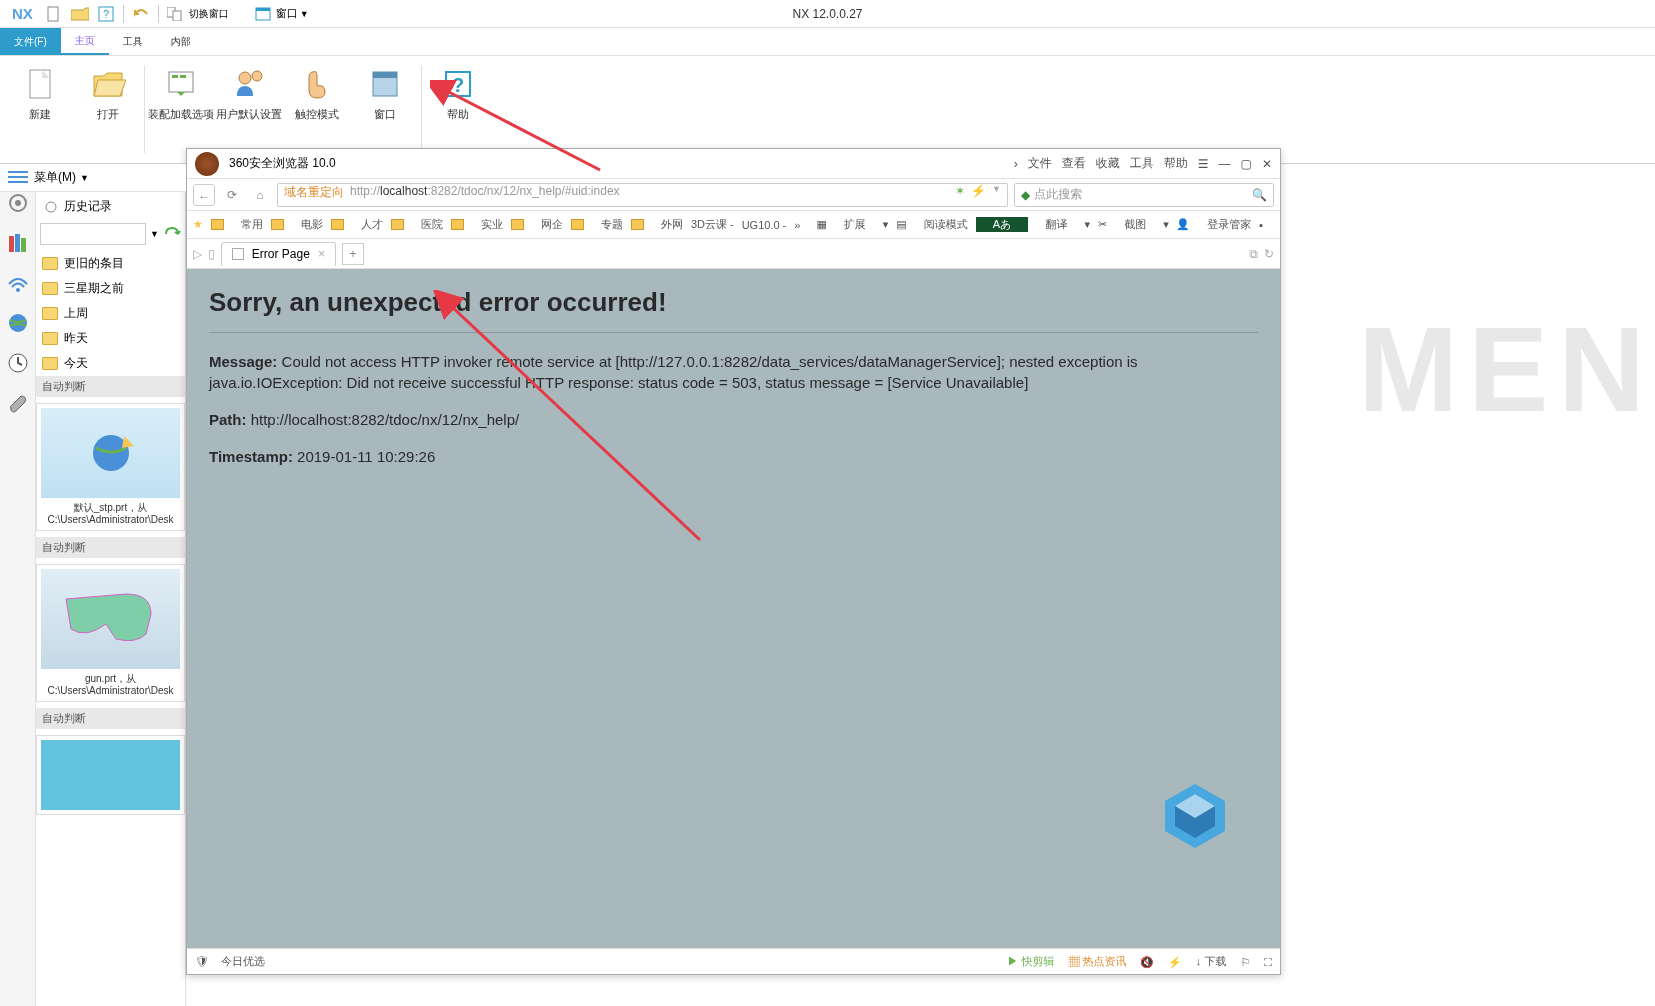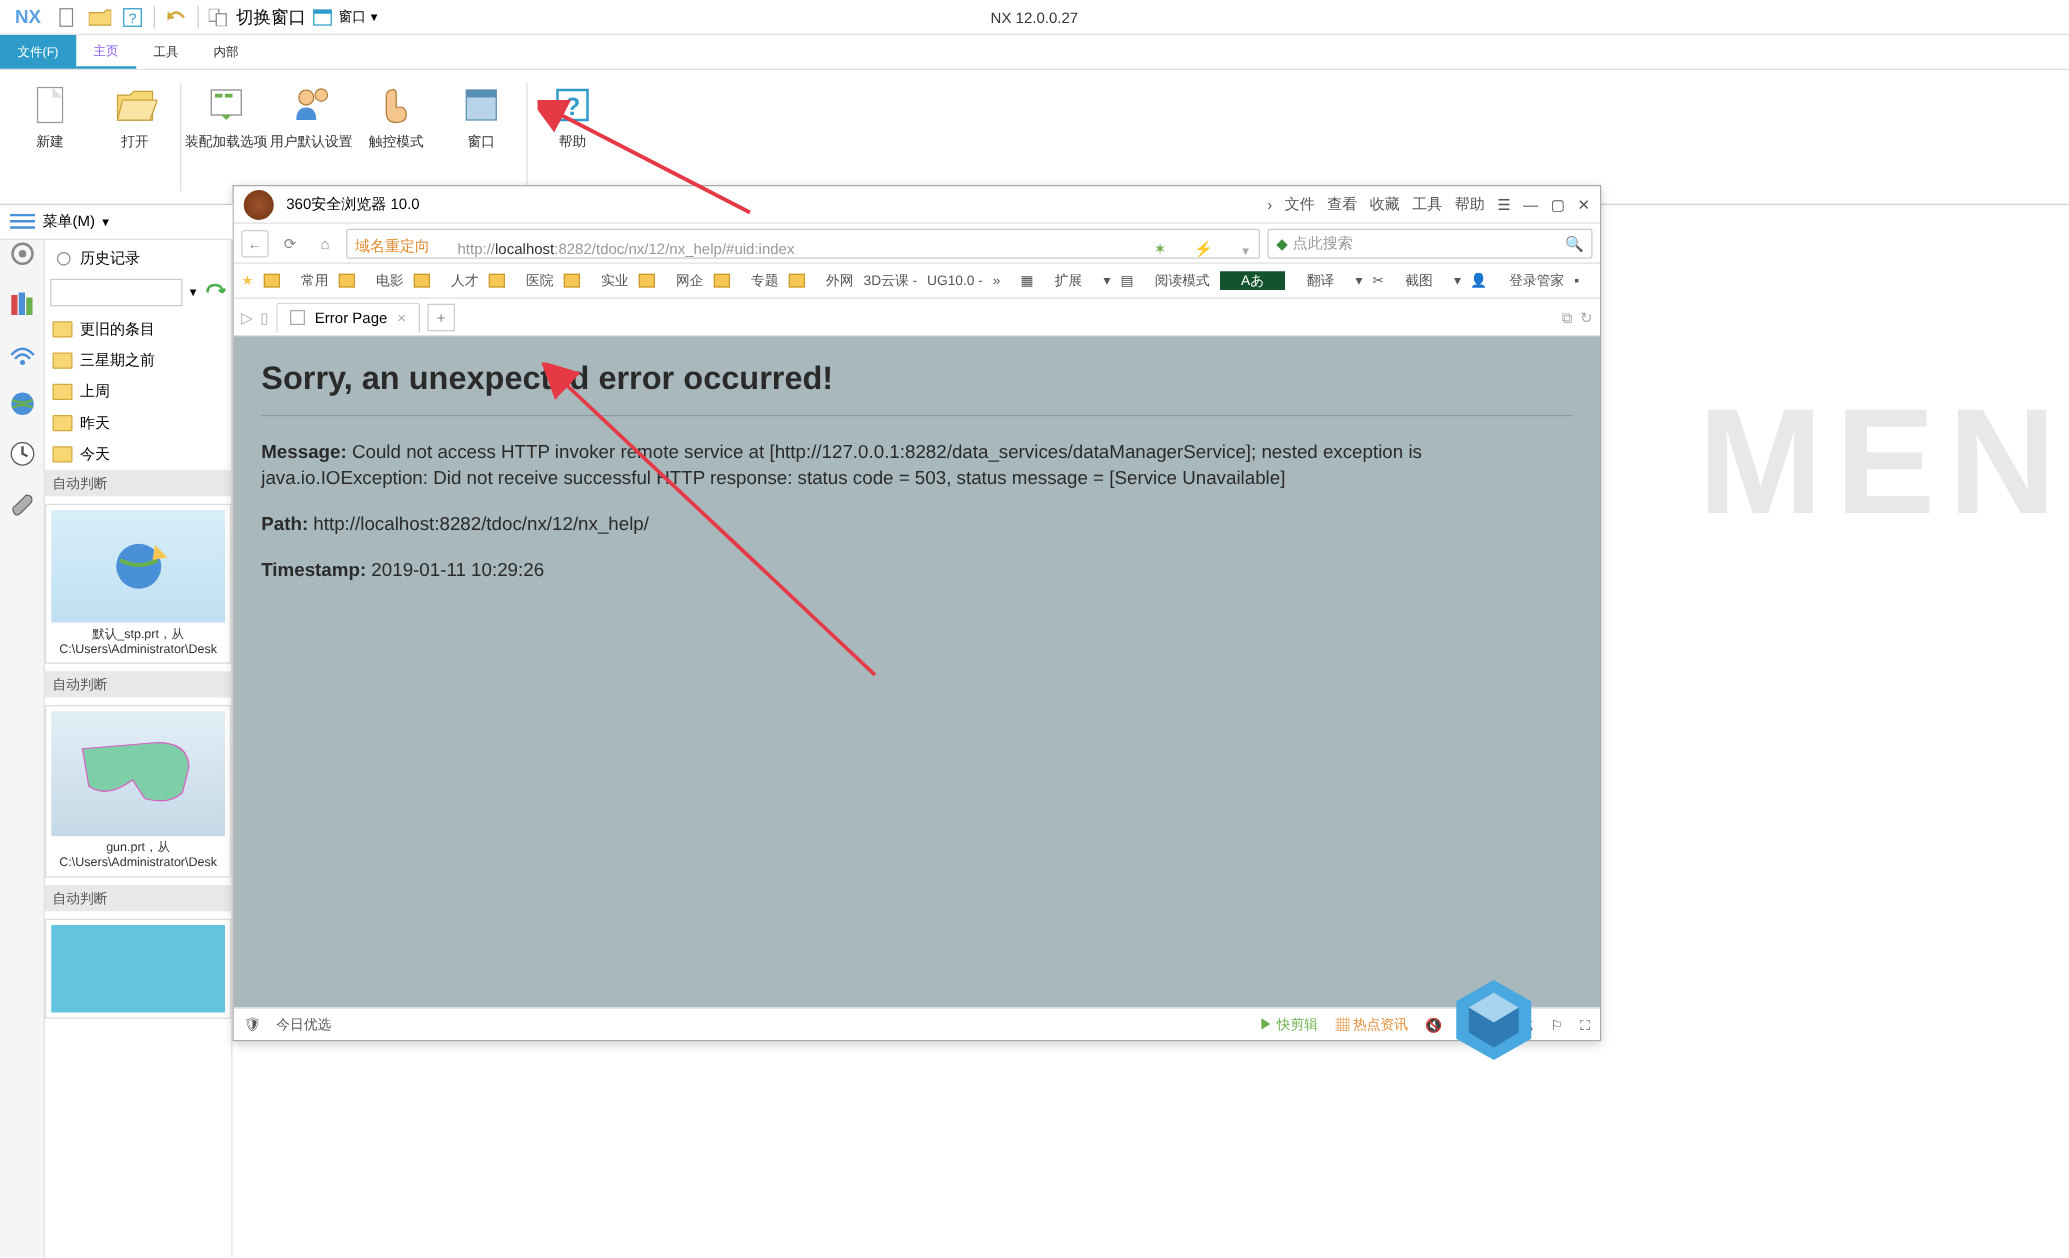--- a/index.html
+++ b/index.html
@@ -27,28 +27,28 @@
 .hist-hdr-row { display:flex; align-items:center; padding:2px 4px 6px; gap:4px; }
 .hist-hdr-row .sel { flex:1; height:22px; border:1px solid #ccc; background:#fff; }
 .sec-lbl { background:#e8e8e8; padding:3px 6px; font-size:11px; color:#555; }
 .hitem { display:flex; align-items:center; padding:4px 6px; gap:6px; }
 .hitem .fld { width:16px; height:13px; background:#f7d774; border:1px solid #d4a93a; border-radius:1px; }
 .thumb { margin:6px auto; background:#fff; border:1px solid #ddd; text-align:center; font-size:10px; padding:4px; }
 .thumb .tlbl { margin-top:4px; line-height:12px; color:#333; word-break:break-all; }
 .thumb-a .tbox { height:90px; background:linear-gradient(#d9eef9,#bfe0f2); display:flex; align-items:center; justify-content:center; }
 .thumb-b .tbox { height:100px; background:linear-gradient(#e2eef6,#c4d9e6); display:flex; align-items:center; justify-content:center; }
 .thumb-c .tbox { height:70px; background:#64c4e0; }
-.browser { position:absolute; left:186px; top:148px; width:1095px; height:685px; background:#fff; border:1px solid #aaa; box-shadow:0 2px 8px rgba(0,0,0,0.2); display:flex; flex-direction:column; font-size:12px; }
+.browser { position:absolute; left:186px; top:148px; width:1095px; height:827px; background:#fff; border:1px solid #aaa; box-shadow:0 2px 8px rgba(0,0,0,0.2); display:flex; flex-direction:column; font-size:12px; }
 .br-title { height:30px; display:flex; align-items:center; padding:0 8px; border-bottom:1px solid #e0e0e0; }
 .br-title .avatar { width:24px; height:24px; border-radius:50%; background:radial-gradient(circle,#a0522d,#6b3410); margin-right:10px; }
 .br-title .rt-ctrls { margin-left:auto; display:flex; align-items:center; gap:10px; color:#555; }
 .br-addr { height:32px; display:flex; align-items:center; padding:0 6px; gap:6px; border-bottom:1px solid #e0e0e0; }
 .br-addr .nav-b { width:22px; height:22px; display:flex; align-items:center; justify-content:center; color:#888; border:1px solid transparent; border-radius:3px; }
 .br-addr .nav-b.box { border-color:#ccc; }
-.addr-field { flex:1; height:24px; border:1px solid #ccc; border-radius:2px; display:flex; align-items:flex-end; padding:0 6px; font-size:12px; color:#555; gap:22px; }
+.addr-field { flex:1; height:24px; border:1px solid #ccc; border-radius:2px; display:flex; align-items:flex-start; padding:0 6px; font-size:12px; color:#555; gap:6px; }
 .addr-field .redir { color:#e08a2e; }
 .addr-field .url { color:#999; }
 .addr-field .url b { color:#333; font-weight:normal; }
 .search-field { width:260px; height:24px; border:1px solid #ccc; border-radius:2px; display:flex; align-items:center; padding:0 6px; color:#999; }
 .br-bm { height:28px; display:flex; align-items:center; padding:0 6px; gap:8px; border-bottom:1px solid #e0e0e0; color:#555; font-size:11px; overflow:hidden; }
 .bm { display:flex; align-items:center; gap:17px; white-space:nowrap; }
 .bm .bf { width:13px; height:11px; background:#f7c653; border:1px solid #c99a2e; }
 .br-tabs { height:30px; display:flex; align-items:center; padding:0 6px; gap:6px; border-bottom:1px solid #e0e0e0; }
 .tab { height:24px; border:1px solid #ccc; border-bottom:none; border-radius:3px 3px 0 0; display:flex; align-items:center; padding:0 10px; gap:8px; background:#fff; font-size:12px; }
 .tab .x { color:#aaa; }
@@ -92,21 +92,21 @@
         <path d="M14 6 Q8 -2 2 6 L2 2 M2 6 L6 6" fill="none" stroke="#d4a93a" stroke-width="2"></path>
       </svg>
     </span>
   <span class="qat-sep"></span>
   <span class="ico">
       <svg width="18" height="14">
         <rect x="0" y="0" width="8" height="10" fill="none" stroke="#888"></rect>
         <rect x="6" y="4" width="8" height="10" fill="#fff" stroke="#888"></rect>
       </svg>
     </span>
-  <span style="font-size:14px;margin-right:0;">切换窗口</span>
+  <span style="font-size:10px;margin-right:21px;">切换窗口</span>
   <span class="ico">
       <svg width="16" height="14">
         <rect x="1" y="1" width="14" height="12" fill="#fff" stroke="#2e9cca"></rect>
         <rect x="1" y="1" width="14" height="3" fill="#2e9cca"></rect>
       </svg>
     </span>
   <span style="font-size:11px;">窗口</span>
   <span style="font-size:9px;margin-left:2px;">▼</span>
   <span class="app-title">NX 12.0.0.27</span>
 </div>

